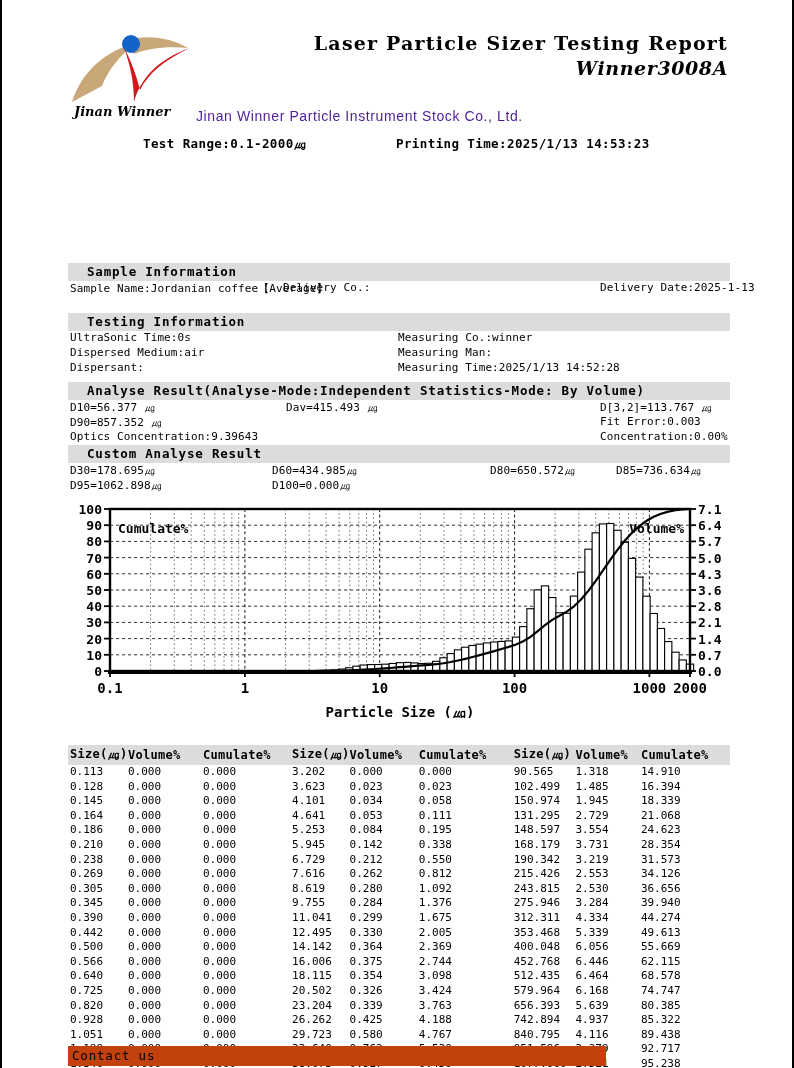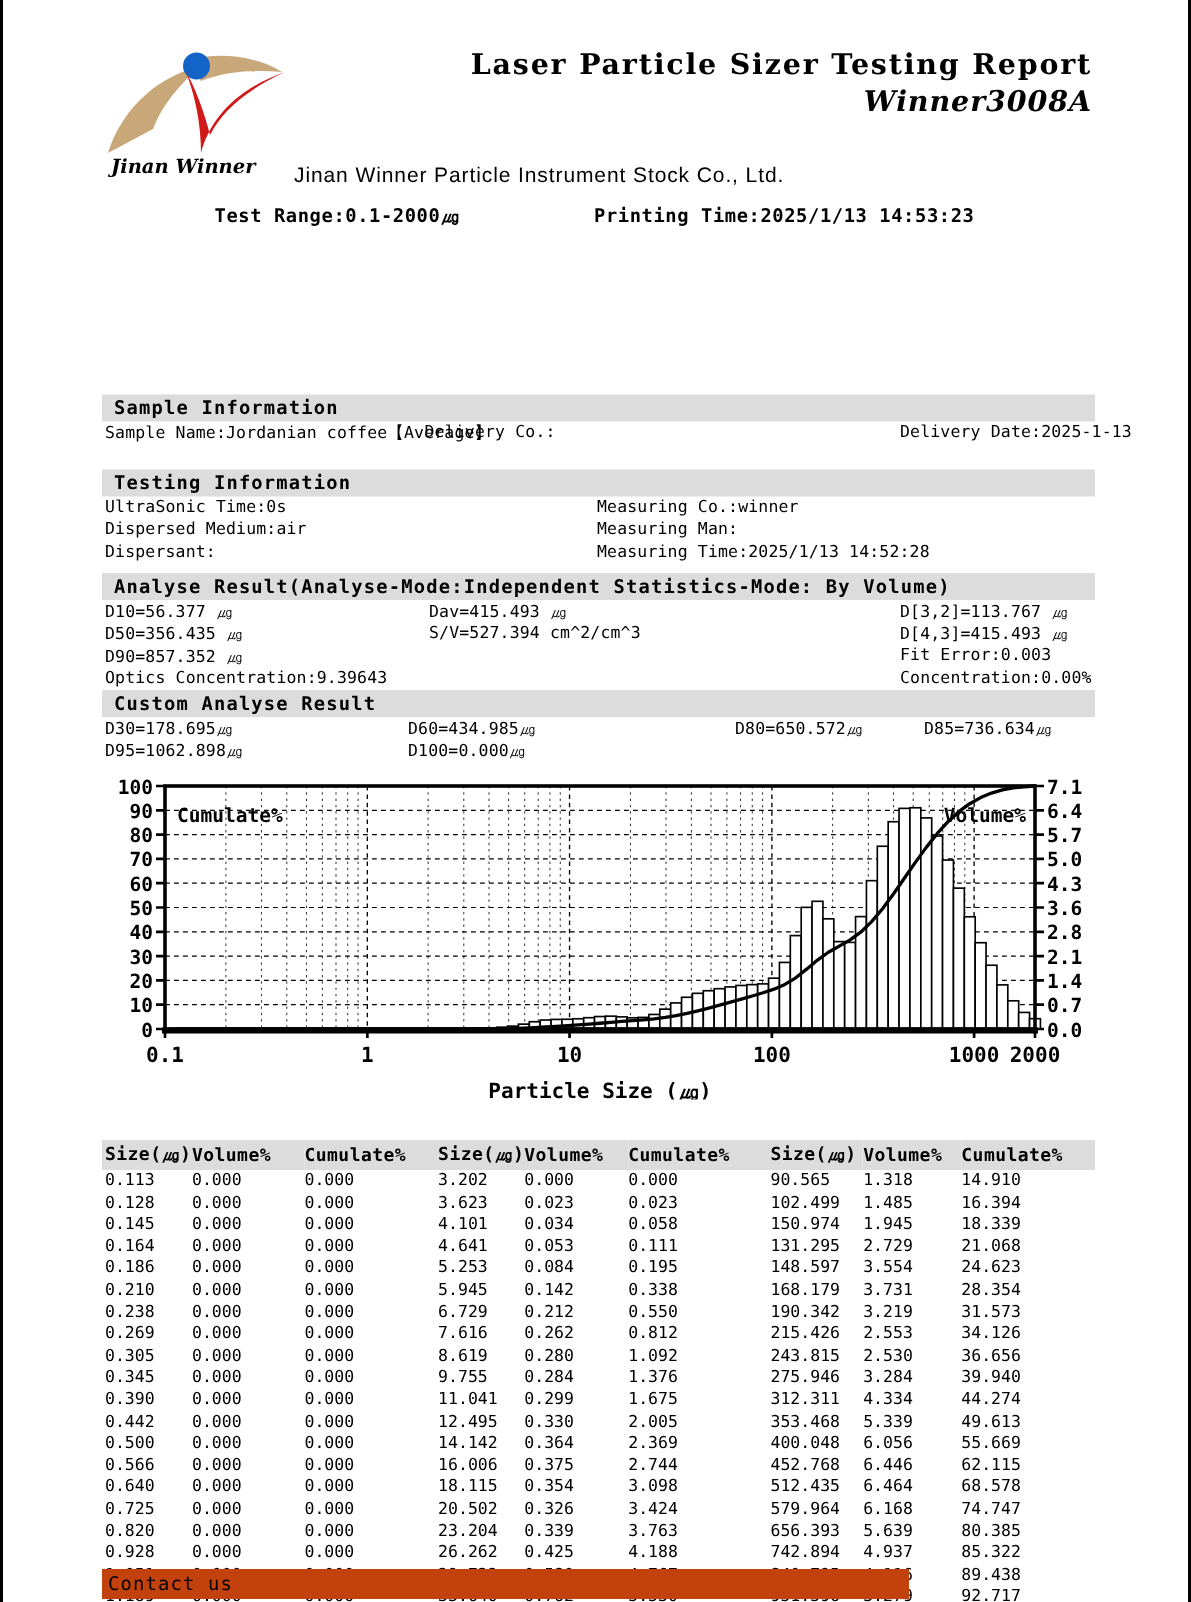--- a/index.html
+++ b/index.html
@@ -76,21 +76,21 @@
     letter-spacing: 0.6px;
     margin-top: 3px;
     white-space: nowrap;
   }
   .company-line {
     position: absolute;
     left: 128px;
     top: 108px;
     font-family: "Liberation Sans", sans-serif;
     font-size: 14px;
-    color: #000000;
+    color: #4c1d95;
     letter-spacing: 0.6px;
     white-space: nowrap;
   }
   .meta-row {
     position: absolute;
     left: 0;
     top: 136px;
     width: 662px;
     font-size: 12.5px;
     font-weight: bold;
@@ -98,21 +98,21 @@
   }
   .meta-range { position: absolute; left: 75px; top: 0; white-space: nowrap;}
   .meta-print { position: absolute; left: 328px; top: 0; white-space: nowrap;}
 
   
   .sec-bar {
     background: #dcdcdc;
     font-size: 12.5px;
     font-weight: bold;
     letter-spacing: 0.8px;
-    padding: 1px 4px 2px 8px;
+    padding: 1px 4px 2px 19px;
     box-sizing: border-box;
     white-space: nowrap;
   }
   .info-line {
     font-size: 11px;
     letter-spacing: 0.1px;
     position: relative;
     height: 15px;
     white-space: nowrap;
   }
@@ -232,25 +232,20 @@
       <span class="c2">Measuring Time:2025/1/13 14:52:28</span>
     </div>
 
     <div class="spacer-sm"></div>
 
     <div class="sec-bar">Analyse Result(Analyse-Mode:Independent   Statistics-Mode: By Volume)</div>
     <div class="info-line">
       <span class="c1">D10=56.377 ㎍</span>
       <span style="left:218px">Dav=415.493 ㎍</span>
       <span class="c3">D[3,2]=113.767 ㎍</span>
-    </div>
-    <div class="info-line">
-      <span class="c1">D50=356.435 ㎍</span>
-      <span style="left:218px">S/V=527.394 cm^2/cm^3</span>
-      <span class="c3">D[4,3]=415.493 ㎍</span>
     </div>
     <div class="info-line">
       <span class="c1">D90=857.352 ㎍</span>
       <span class="c3">Fit Error:0.003</span>
     </div>
     <div class="info-line">
       <span class="c1">Optics Concentration:9.39643</span>
       <span class="c3">Concentration:0.00%</span>
     </div>
 

